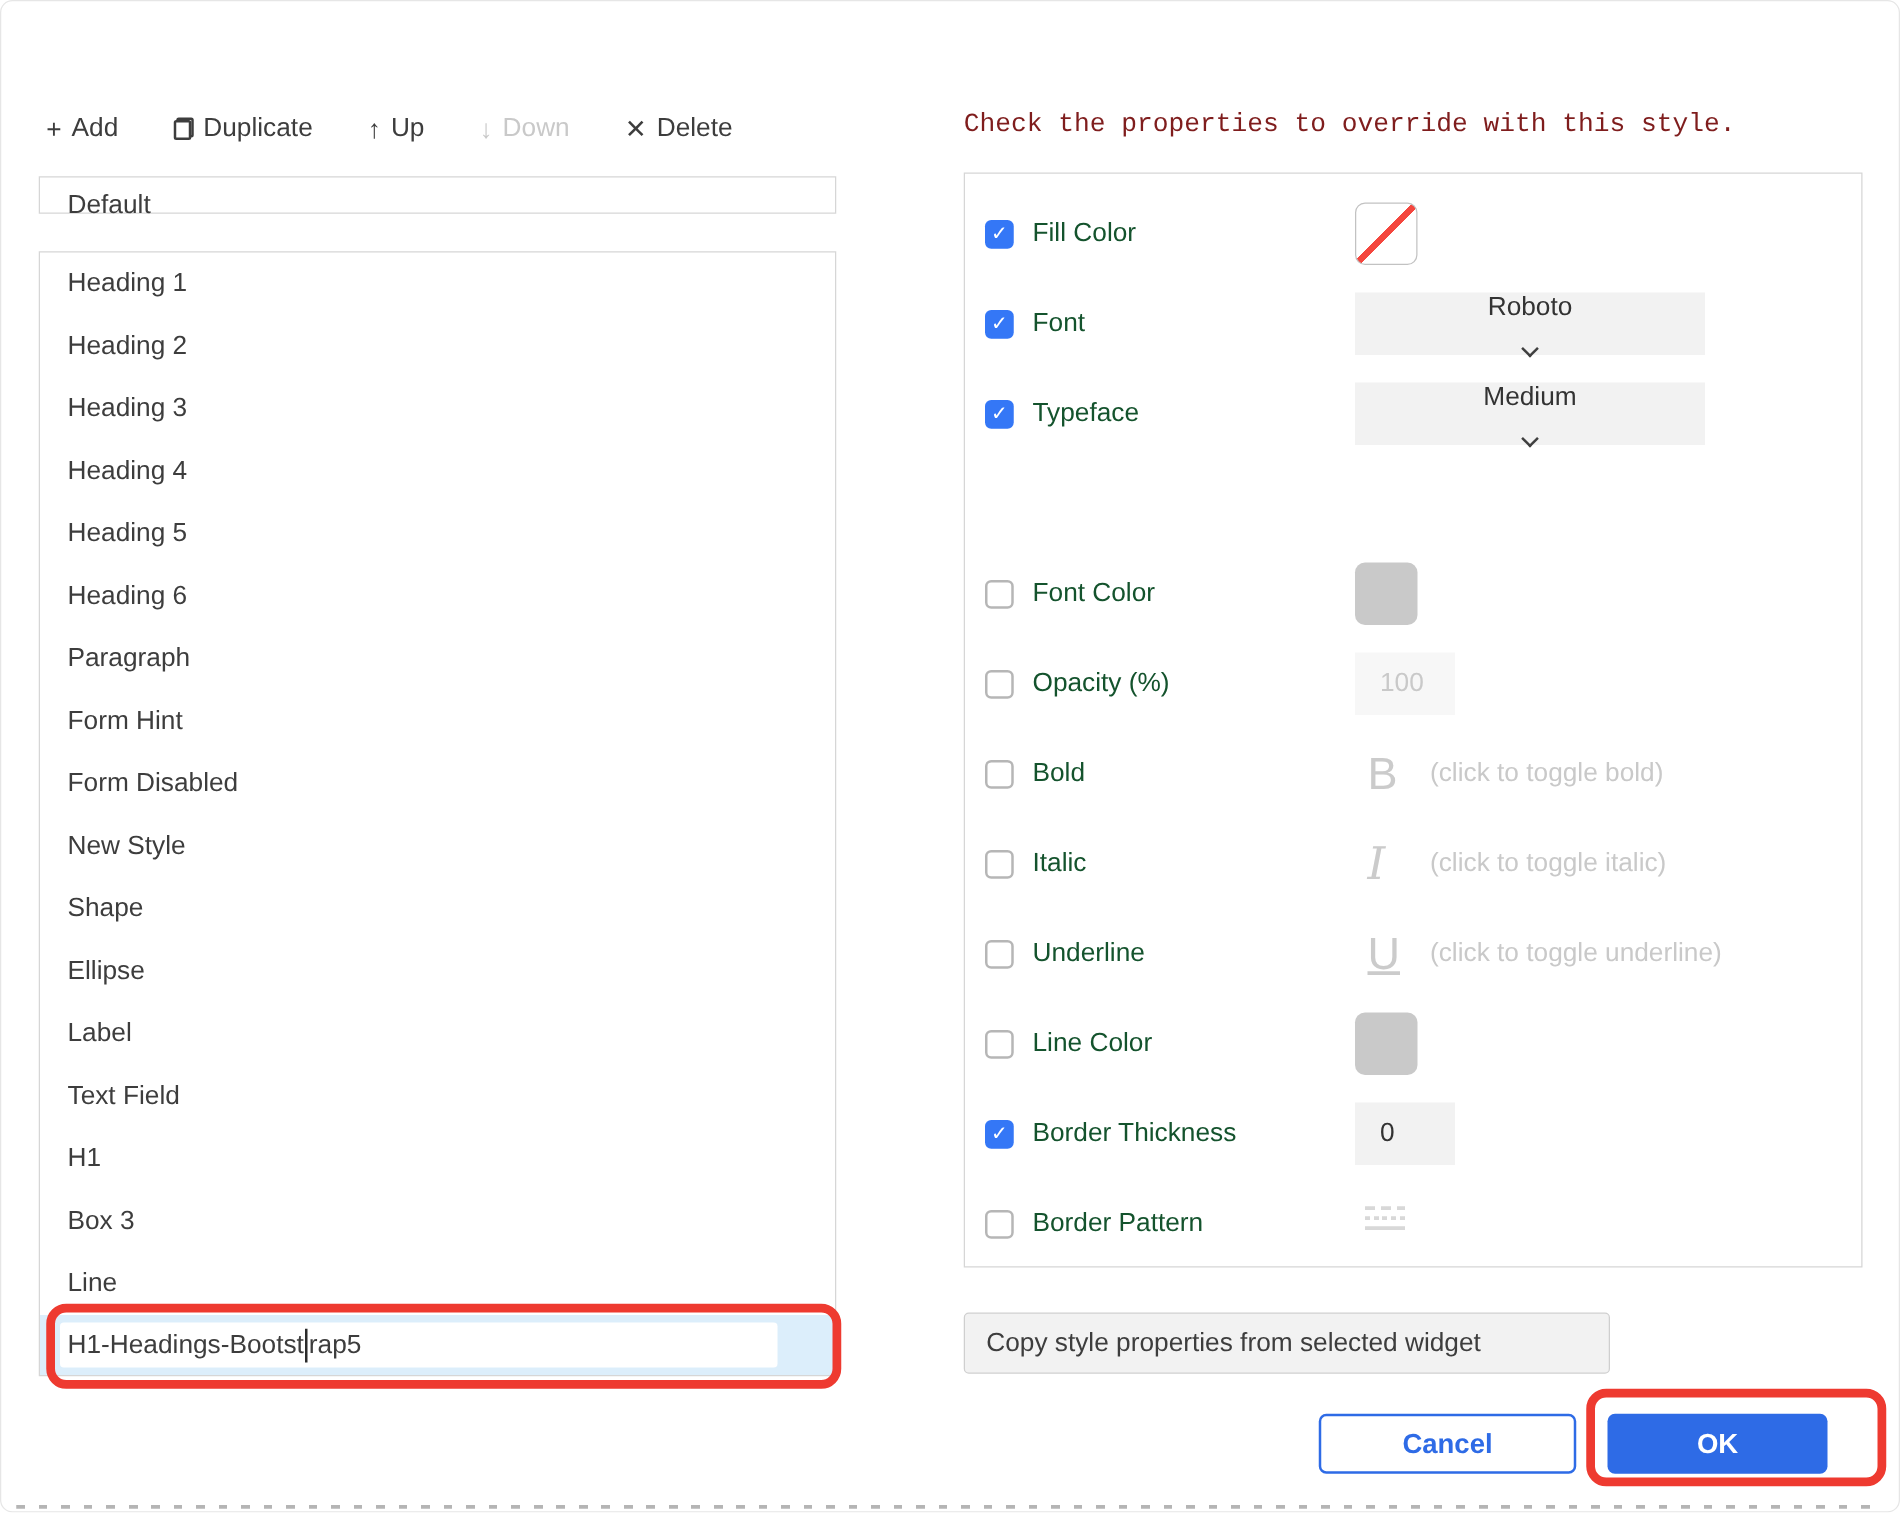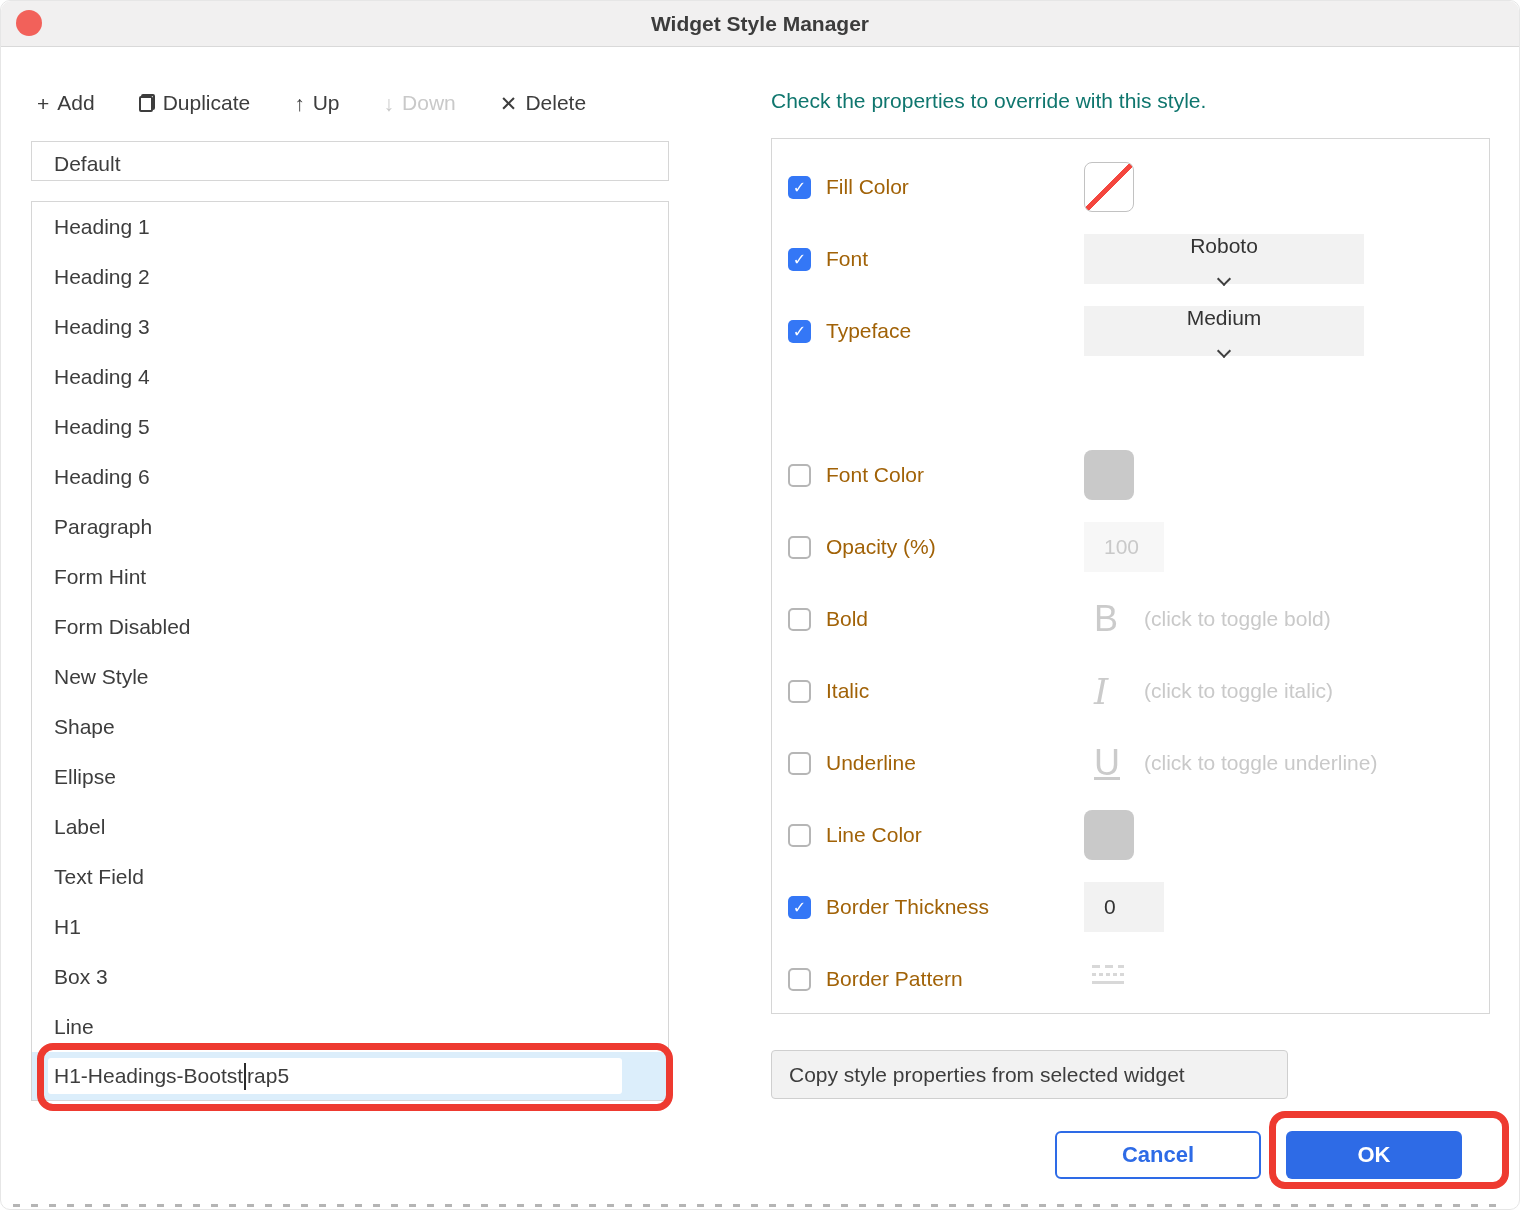--- a/index.html
+++ b/index.html
@@ -22,47 +22,47 @@
   .tbtn{display:flex;align-items:center;font-size:21px;color:#3d3d3d;cursor:default;white-space:nowrap;}
   .tbtn .glyph{margin-right:8px;font-size:21px;line-height:1;}
   .tbtn.disabled{color:#c9c9c9;}
   .dup-icon{position:relative;width:16px;height:18px;margin-right:8px;display:inline-block;}
   .dup-icon::before{content:"";position:absolute;right:0;top:0;width:10px;height:12px;
                     border:2px solid #3d3d3d;border-radius:2px;background:#ffffff;}
   .dup-icon::after{content:"";position:absolute;left:0;bottom:0;width:10px;height:12px;
                    border:2px solid #3d3d3d;border-radius:2px;background:#ffffff;}
 
   
-  .default-box{position:absolute;left:30px;top:140px;width:638px;height:40px;background:#fff;
+  .default-box{position:absolute;left:30px;top:140px;width:638px;height:30px;background:#fff;
                border:1px solid #d6d6d6;font-size:21px;line-height:44px;padding-left:22px;}
   .style-list{position:absolute;left:30px;top:200px;width:638px;height:900px;background:#fff;
               border:1px solid #d6d6d6;}
   .sitem{height:50px;line-height:50px;padding-left:22px;font-size:21px;color:#3d3d3d;white-space:nowrap;}
   .sitem-selected{height:48px;background:#dceefb;display:flex;align-items:center;}
   .edit-box{margin-left:16px;width:574px;height:36px;background:#ffffff;border-radius:3px;
             display:flex;align-items:center;padding-left:6px;font-size:21px;color:#3d3d3d;white-space:nowrap;}
   .caret{display:inline-block;width:2px;height:27px;background:#2b2b2b;margin:0 1px;}
 
   
   .annot{position:absolute;border:7px solid #ee3a30;border-radius:16px;pointer-events:none;}
   .annot-name{left:36px;top:1042px;width:636px;height:68px;}
   .annot-ok{left:1268px;top:1110px;width:240px;height:78px;}
 
   
-  .instruction{position:absolute;left:770px;top:88px;font-size:21px;color:#0f766e;}
+  .instruction{position:absolute;left:770px;top:88px;font-size:21px;color:#7f1d1d;font-family:Liberation Mono, monospace;}
   .props-panel{position:absolute;left:770px;top:137px;width:719px;height:876px;background:#fff;
                border:1px solid #d6d6d6;}
   .prow{position:absolute;left:0;width:100%;height:72px;display:flex;align-items:center;}
   .cb{width:23px;height:23px;border-radius:5px;margin-left:16px;flex:0 0 auto;position:relative;}
   .cb.off{background:#ffffff;border:2px solid #b6b6b6;}
   .cb.on{background:#3477f6;}
   .cb.on::after{content:"✓";position:absolute;left:0;top:0;width:100%;height:100%;
                 display:flex;align-items:center;justify-content:center;
                 color:#fff;font-size:16px;font-weight:bold;}
-  .plabel{margin-left:15px;font-size:21px;color:#a16207;white-space:nowrap;}
+  .plabel{margin-left:15px;font-size:21px;color:#14532d;white-space:nowrap;}
   .ctrl{position:absolute;left:312px;top:11px;flex-direction:column;}
   .swatch{width:50px;height:50px;border-radius:8px;}
   .swatch-none{background:linear-gradient(135deg,transparent 46.5%,#f4463e 46.5%,#f4463e 53.5%,transparent 53.5%),#ffffff;
                border:1px solid #c2c2c2;}
   .swatch-gray{background:#c9c9c9;}
   .dropdown{width:280px;height:50px;background:#f2f2f2;display:flex;align-items:center;
             justify-content:space-between;padding:0 20px;font-size:21px;color:#333;}
   .chev{width:10px;height:10px;border-right:2.5px solid #3f3f3f;border-bottom:2.5px solid #3f3f3f;
         transform:rotate(45deg);margin-top:-5px;}
   .numfield{width:80px;height:50px;background:#f2f2f2;line-height:50px;padding-left:20px;
@@ -91,24 +91,20 @@
           display:flex;align-items:center;justify-content:center;}
 
   .bottom-dashes{position:absolute;left:12px;right:12px;bottom:2px;height:3px;opacity:.75;
                  background:repeating-linear-gradient(90deg,#9c9c9c 0 7px,transparent 7px 18px);}
 </style>
 </head>
 <body>
 
 <div class="screen">
 
-  <div class="titlebar">
-    <div class="close-dot"></div>
-    <div class="win-title">Widget Style Manager</div>
-  </div>
 
   <div class="toolbar">
     <div class="tbtn">
       <span class="glyph">+</span>
       <span>Add</span>
     </div>
     <div class="tbtn">
       <span class="dup-icon"></span>
       <span>Duplicate</span>
     </div>

